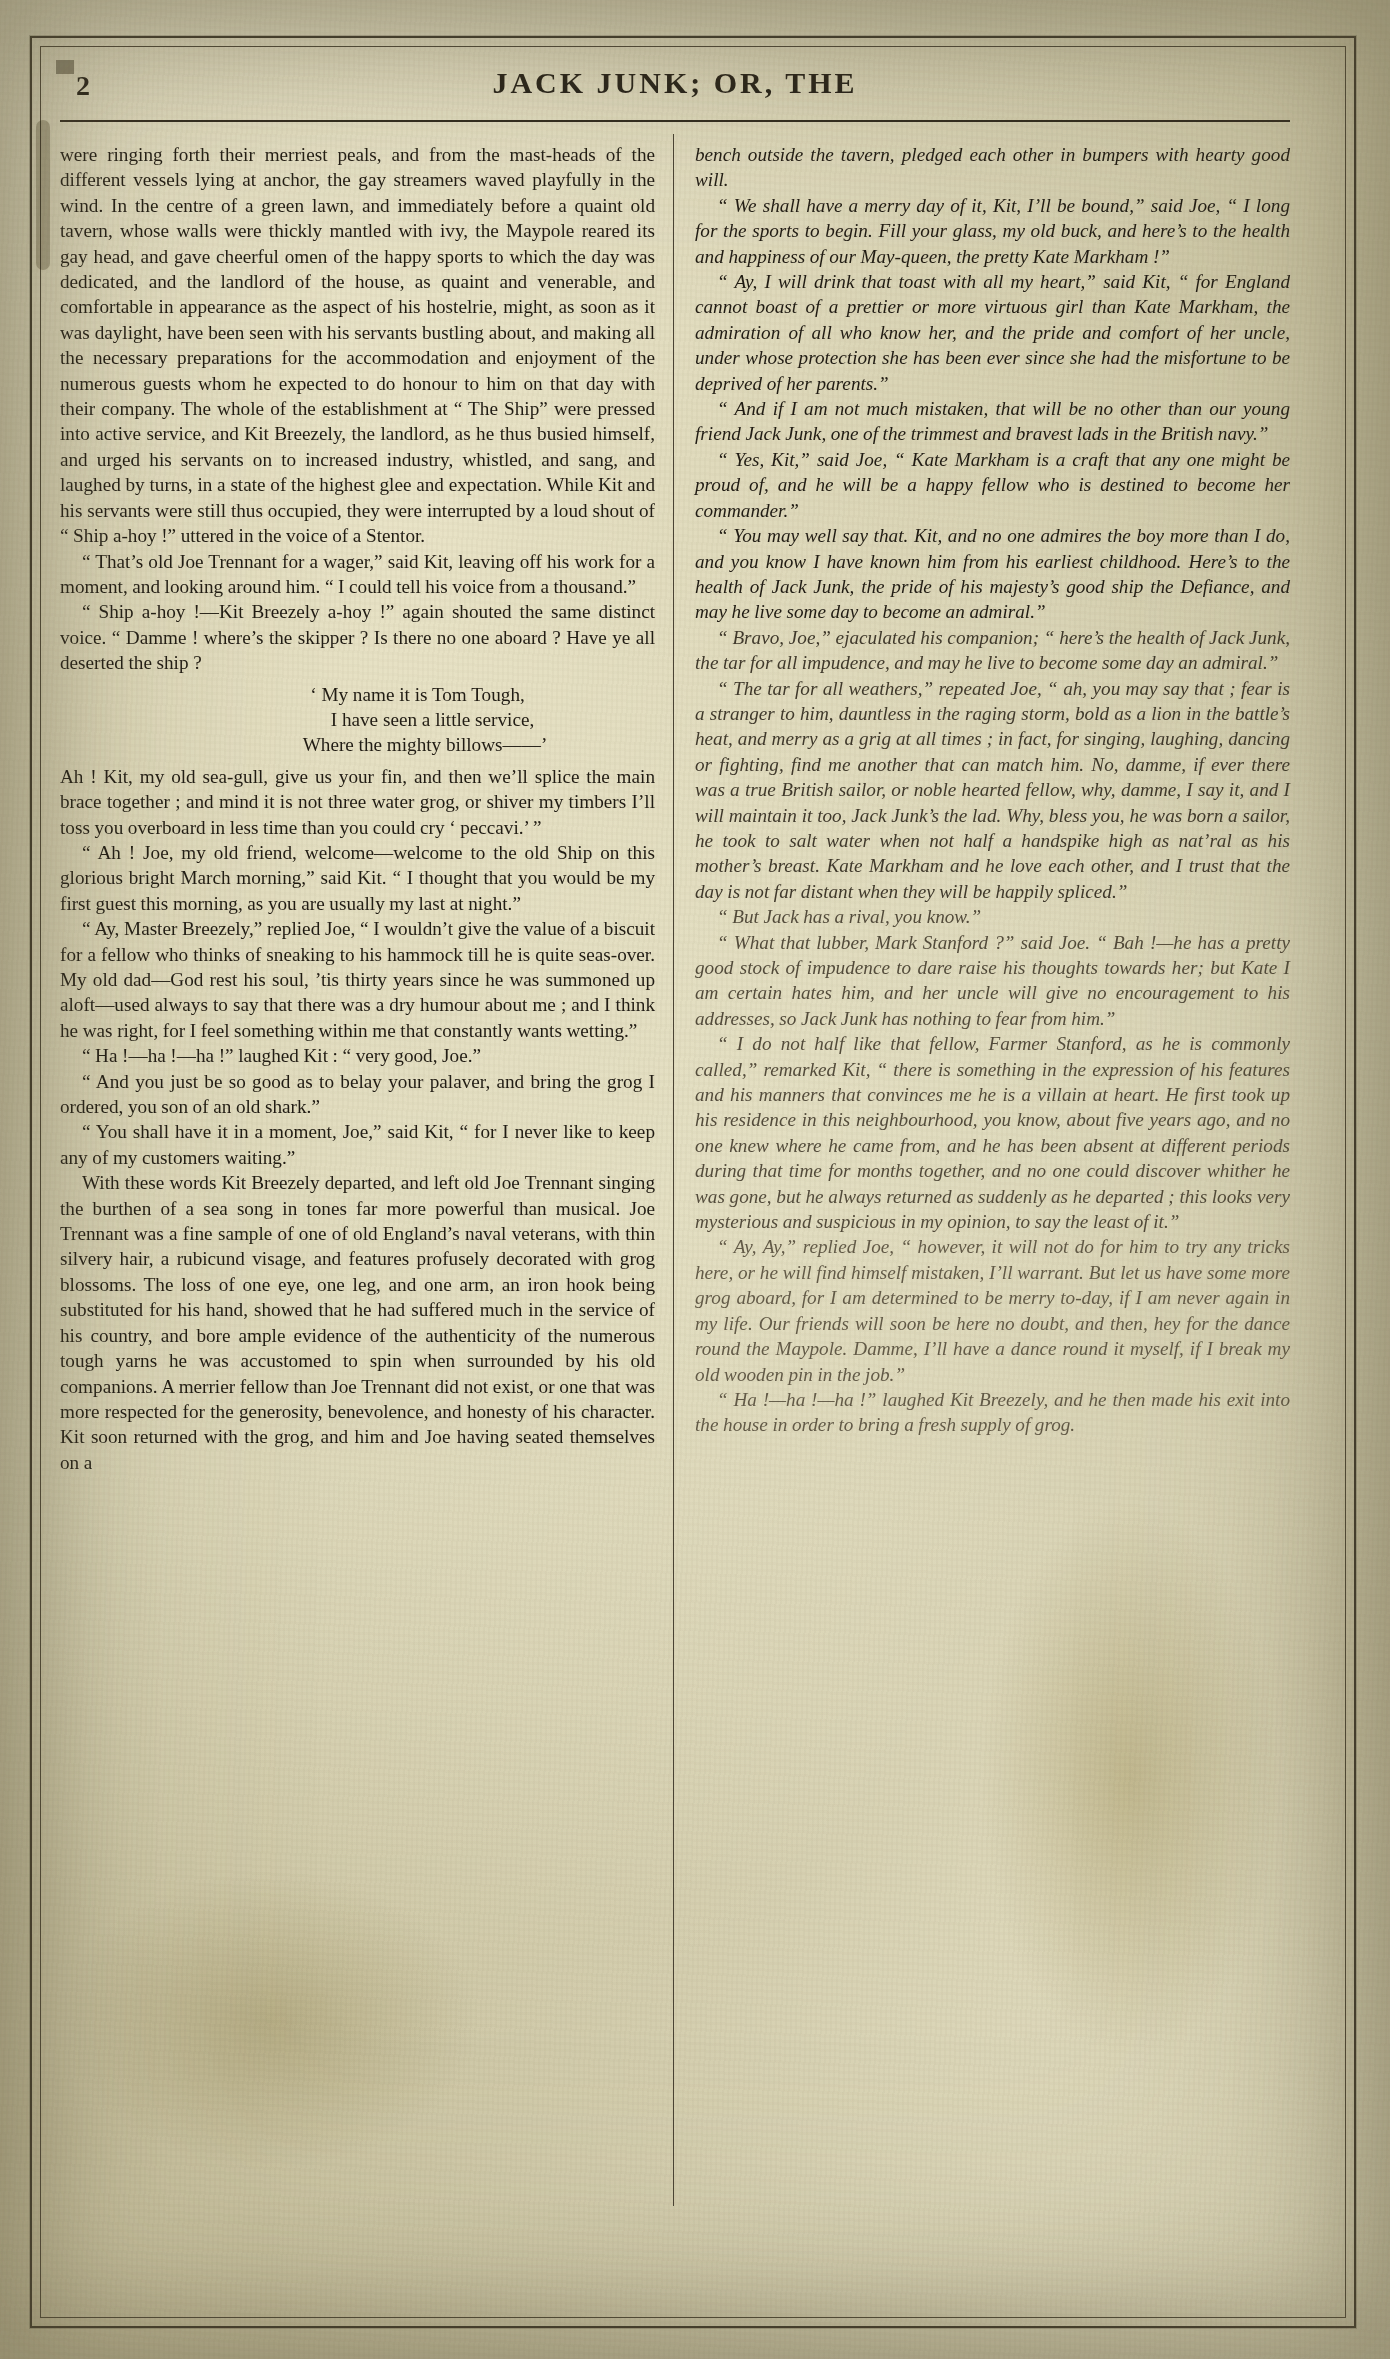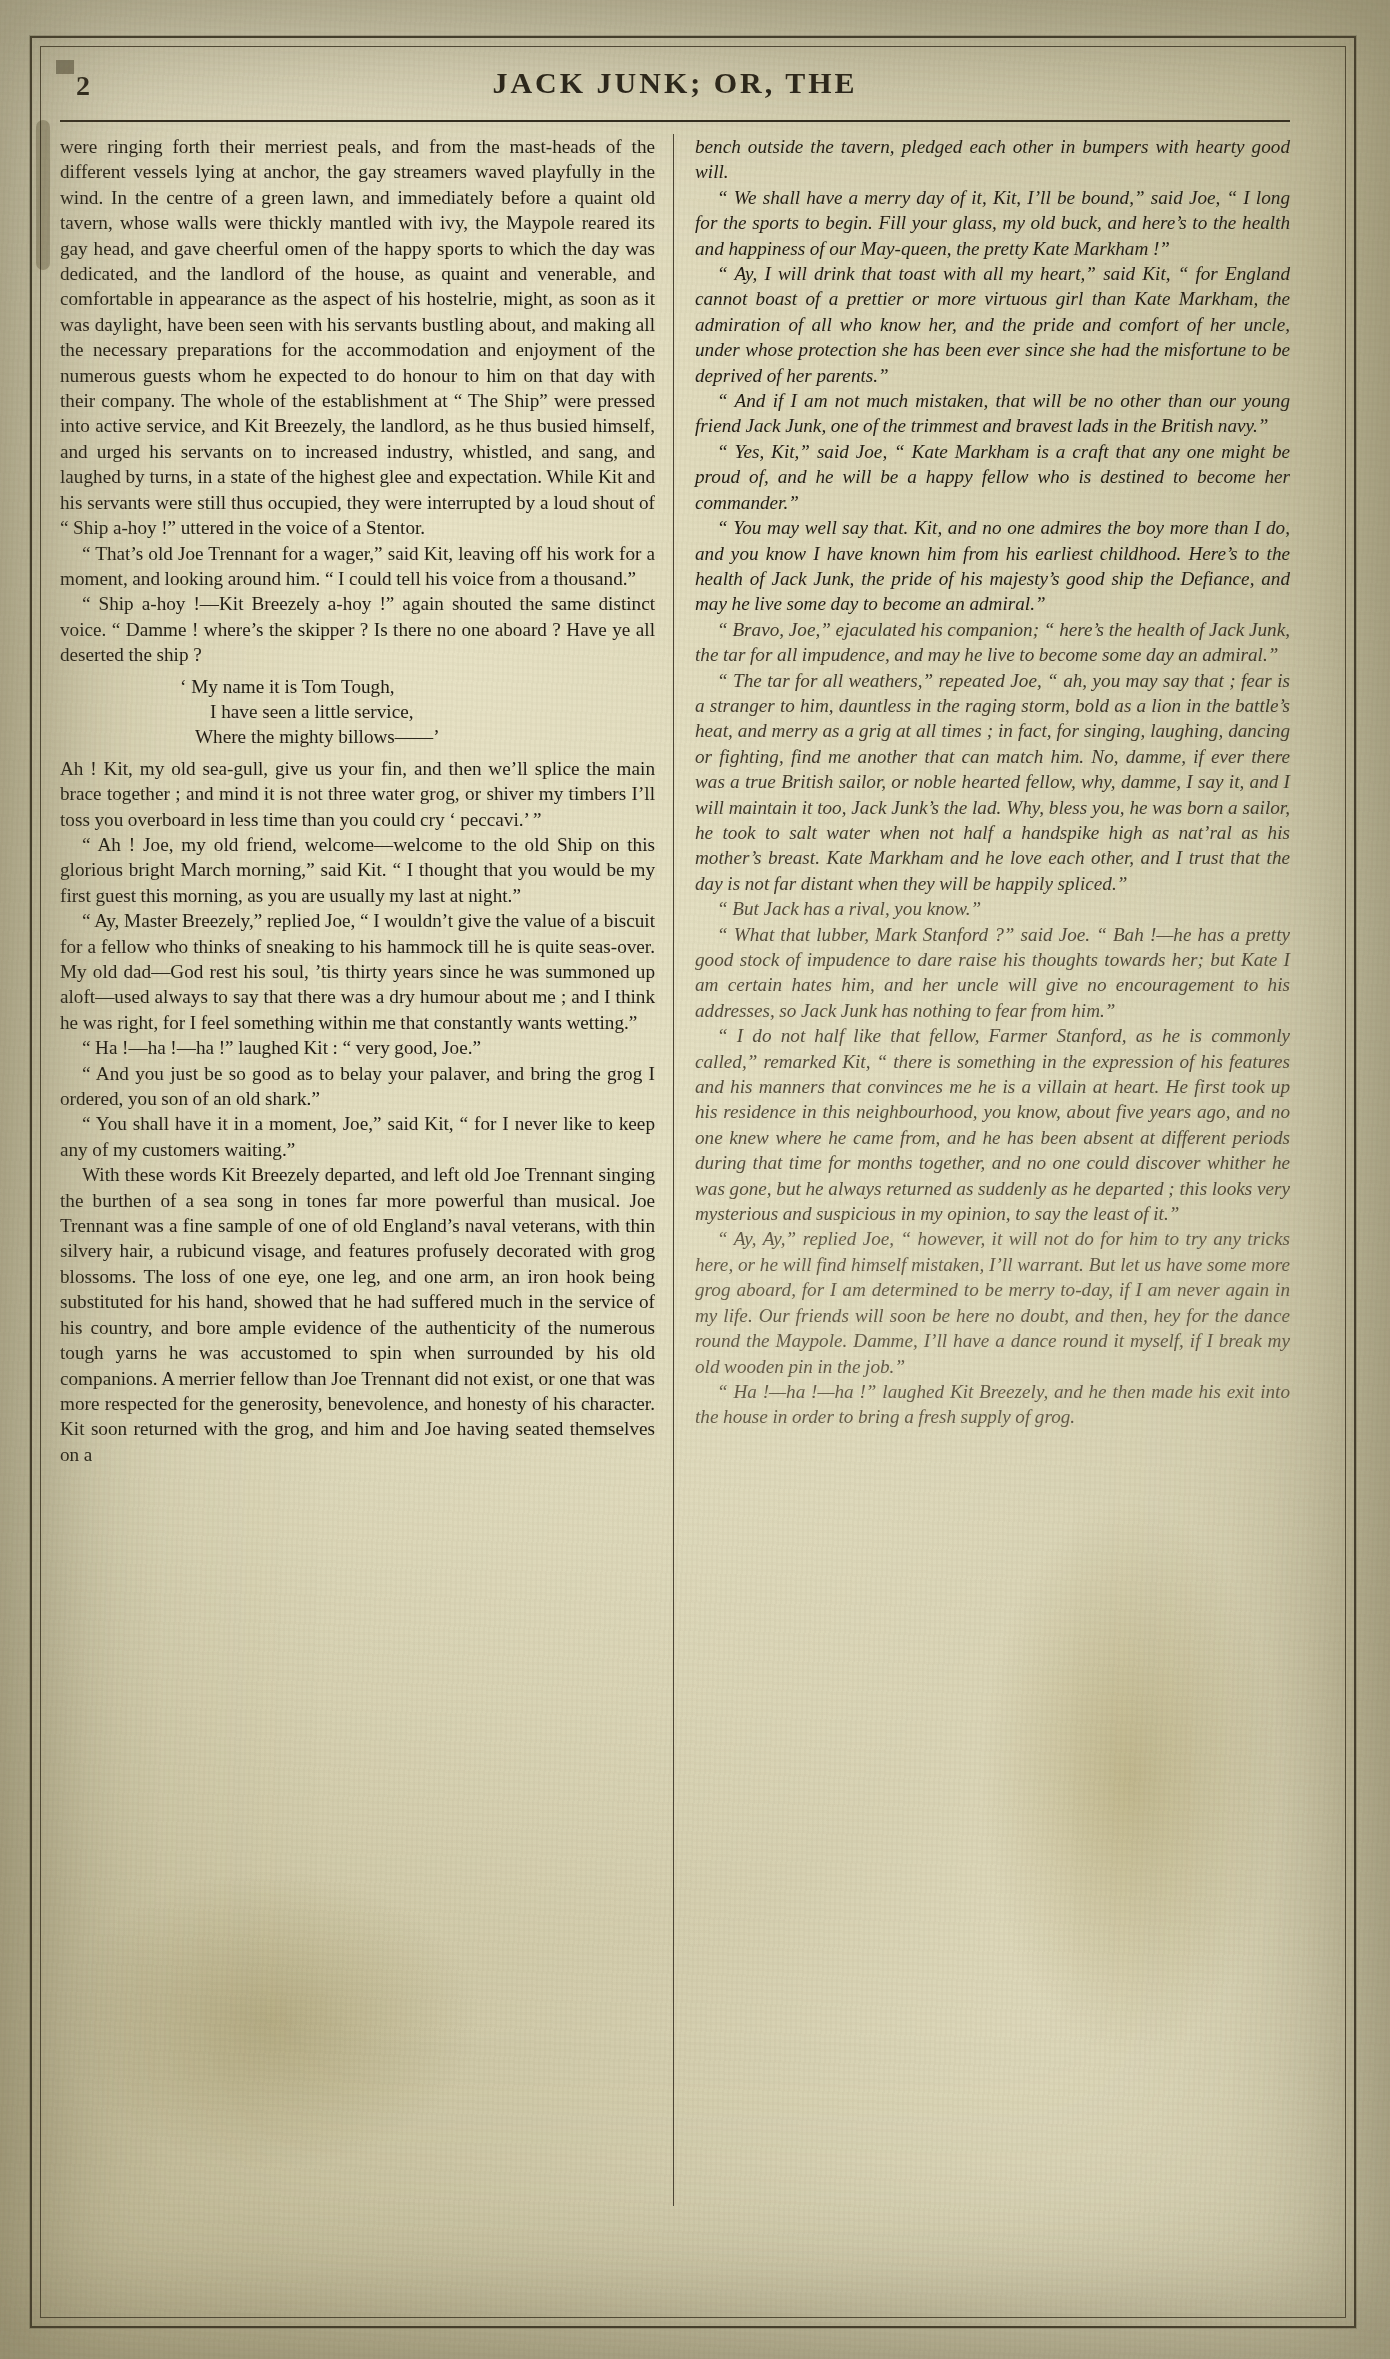--- a/index.html
+++ b/index.html
@@ -85,21 +85,21 @@
   }
   .rule {
     position: absolute;
     left: 0; right: 0;
     top: 62px;
     border-top: 2px solid #30291d;
   }
   
   .columns {
     position: absolute;
-    top: 76px;
+    top: 84px;
     left: 0;
     width: 1230px;
     height: 2075px;
     display: flex;
     gap: 0;
   }
   .col {
     width: 595px;
     position: relative;
   }
@@ -122,21 +122,21 @@
     font-family: "Liberation Serif", serif;
     -webkit-hyphens: auto;
     hyphens: auto;
     word-spacing: -0.2px;
   }
   p.noindent { text-indent: 0; }
   .verse {
     margin: 6px 0 6px 0;
     font-size: 19.2px;
     line-height: 25.4px;
-    text-align: left;
+    text-align: center;
     color: #211c14;
   }
   .verse div { text-indent: 0; }
   .verse .v1 { padding-left: 120px; }
   .verse .v2 { padding-left: 150px; }
   .verse .v3 { padding-left: 135px; }
   
   .fade1 { color: #332c20; opacity: 0.92; }
   .fade2 { color: #3c3426; opacity: 0.86; }
   .fade3 { color: #443b2b; opacity: 0.80; }

